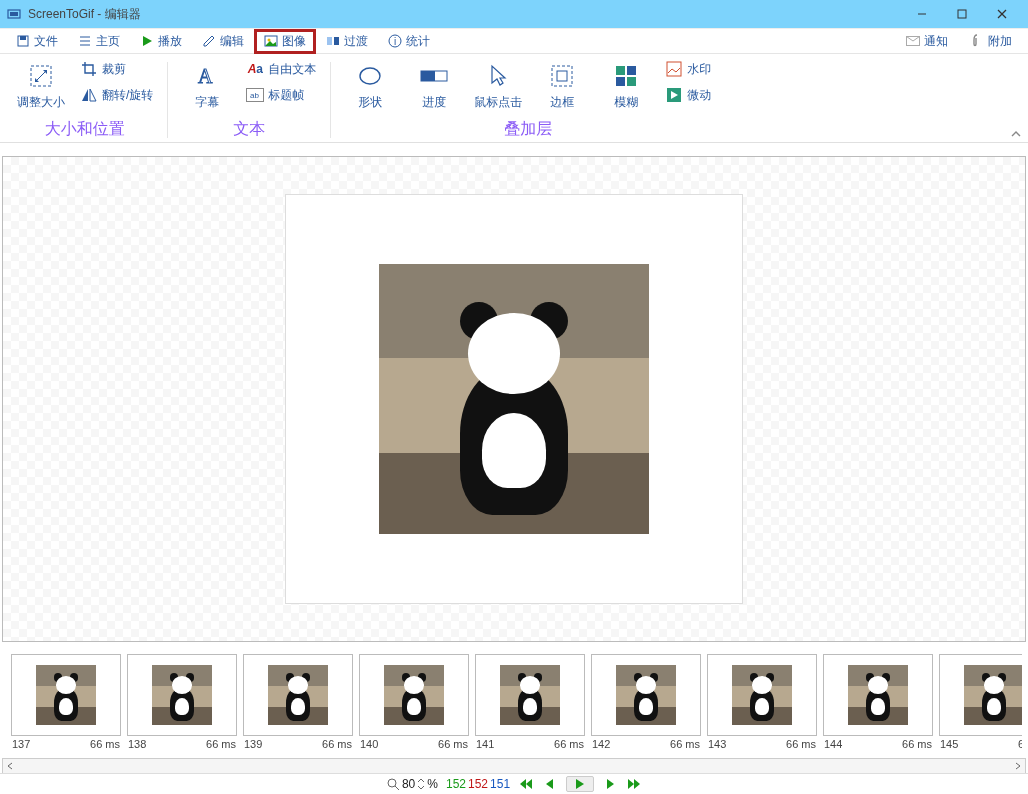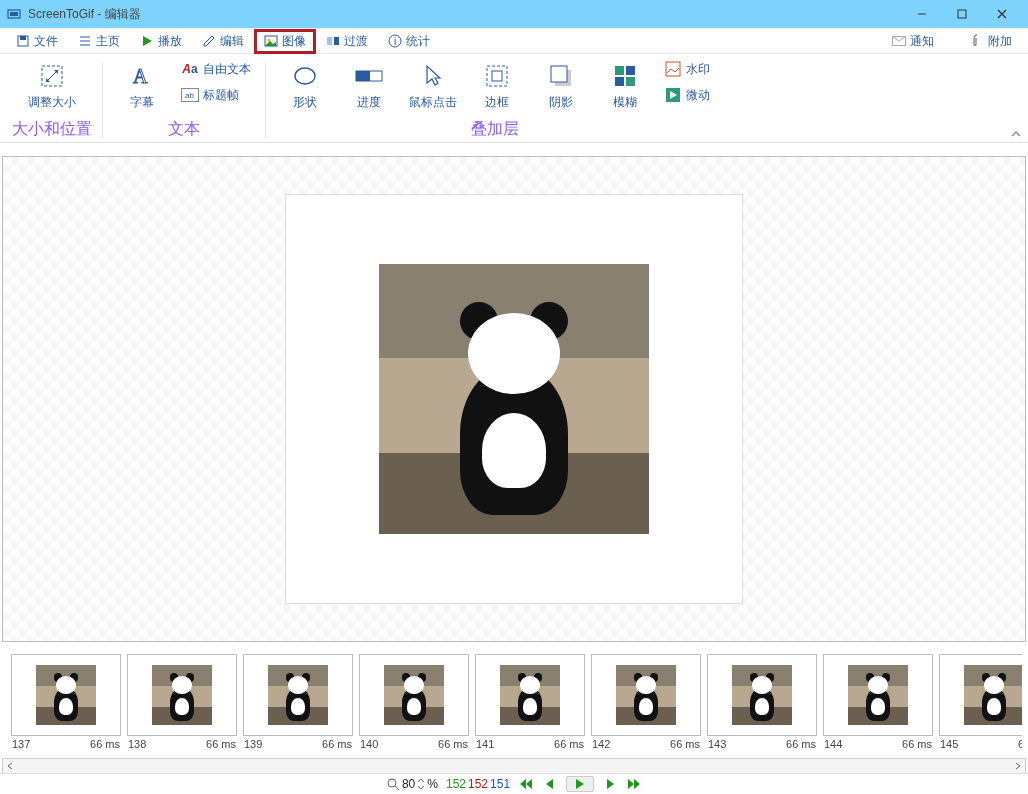--- a/index.html
+++ b/index.html
@@ -5,21 +5,21 @@
 html,body{margin:0;padding:0;font-family:"Microsoft YaHei","Segoe UI",sans-serif;font-size:12px;color:#222;background:#fff;overflow:hidden;width:1028px;height:794px}
 .titlebar{height:28px;display:flex;align-items:center;padding:0 6px;background:#7dd3fc;border-bottom:1px solid #eee}
 .titlebar .icon{width:16px;height:16px;margin-right:6px;display:flex;align-items:center;justify-content:center}
 .titlebar .title{flex:0 0 auto;color:#444}
 .titlebar .spacer{flex:1}
 .winbtn{width:40px;height:28px;display:flex;align-items:center;justify-content:center;color:#333}
 .menubar{height:24px;display:flex;align-items:center;padding:0 8px;gap:4px;border-bottom:1px solid #e5e5e5}
 .menuitem{display:flex;align-items:center;gap:4px;padding:2px 8px;color:#2a5a9f;cursor:default}
 .menuitem.selected{outline:3px solid #b02020;outline-offset:-1px}
 .menuitem .mi-icon{width:14px;height:14px;display:flex;align-items:center;justify-content:center}
-.menubar .right{margin-left:auto;display:flex;align-items:center;gap:20px}
+.menubar .right{margin-left:auto;display:flex;align-items:center;gap:6px}
 .ribbon{display:flex;border-bottom:1px solid #e0e0e0;padding:4px 6px 0 6px;position:relative}
 .ribbon-group{display:flex;flex-direction:column;align-items:center;padding:0 6px}
 .ribbon-group .row{display:flex;gap:6px;align-items:flex-start}
 .ribbon-group .glabel{font-size:16px;color:#8b5cf6;margin:4px 0 2px 0}
 .sep{width:1px;background:#e5e5e5;margin:4px 4px}
 .rbtn-large{display:flex;flex-direction:column;align-items:center;width:54px;padding:4px 2px;color:#2a5a9f;gap:4px}
 .rbtn-large .ricon{width:28px;height:28px;display:flex;align-items:center;justify-content:center}
 .rbtn-small{display:flex;align-items:center;gap:4px;padding:2px 4px;color:#2a5a9f}
 .rbtn-small .ricon{width:18px;height:18px;display:flex;align-items:center;justify-content:center}
 .col{display:flex;flex-direction:column;gap:4px}
@@ -175,20 +175,39 @@
         <span class="ricon">
             <svg width="26" height="26">
               <rect x="3" y="3" width="20" height="20" fill="none" stroke="#2a5a9f" stroke-dasharray="3 2"></rect>
               <path d="M7 19 L19 7" stroke="#2a5a9f"></path>
               <polygon points="19,7 15,7 19,11" fill="#2a5a9f"></polygon>
               <polygon points="7,19 11,19 7,15" fill="#2a5a9f"></polygon>
             </svg>
           </span>
         <span>调整大小</span>
       </div>
+      <div class="col">
+        <div class="rbtn-small">
+          <span class="ricon">
+              <svg width="18" height="18">
+                <path d="M5 2 L5 13 L16 13 M2 5 L13 5 L13 16" fill="none" stroke="#2a5a9f" stroke-width="1.4"></path>
+              </svg>
+            </span>
+          <span>裁剪</span>
+        </div>
+        <div class="rbtn-small">
+          <span class="ricon">
+              <svg width="18" height="18">
+                <polygon points="2,15 8,3 8,15" fill="#2a5a9f"></polygon>
+                <polygon points="16,15 10,3 10,15" fill="none" stroke="#2a5a9f"></polygon>
+              </svg>
+            </span>
+          <span>翻转/旋转</span>
+        </div>
+      </div>
     </div>
     <div class="glabel">大小和位置</div>
   </div>
   <div class="sep"></div>
 
   <div class="ribbon-group">
     <div class="row">
       <div class="rbtn-large">
         <span class="ricon">
             <svg width="26" height="26">
@@ -248,29 +267,20 @@
         <span>鼠标点击</span>
       </div>
       <div class="rbtn-large">
         <span class="ricon">
             <svg width="26" height="26">
               <rect x="3" y="3" width="20" height="20" fill="none" stroke="#2a5a9f" stroke-dasharray="3 2"></rect>
               <rect x="8" y="8" width="10" height="10" fill="none" stroke="#2a5a9f"></rect>
             </svg>
           </span>
         <span>边框</span>
-      </div>
-      <div class="rbtn-large">
-        <span class="ricon">
-            <svg width="26" height="26">
-              <rect x="7" y="7" width="16" height="16" fill="#ccc"></rect>
-              <rect x="3" y="3" width="16" height="16" fill="#fff" stroke="#2a5a9f"></rect>
-            </svg>
-          </span>
-        <span>阴影</span>
       </div>
       <div class="rbtn-large">
         <span class="ricon">
             <svg width="26" height="26">
               <rect x="3" y="3" width="9" height="9" fill="#2a9a7a"></rect>
               <rect x="14" y="3" width="9" height="9" fill="#2a5a9f"></rect>
               <rect x="3" y="14" width="9" height="9" fill="#2a5a9f"></rect>
               <rect x="14" y="14" width="9" height="9" fill="#2a9a7a"></rect>
             </svg>
           </span>

